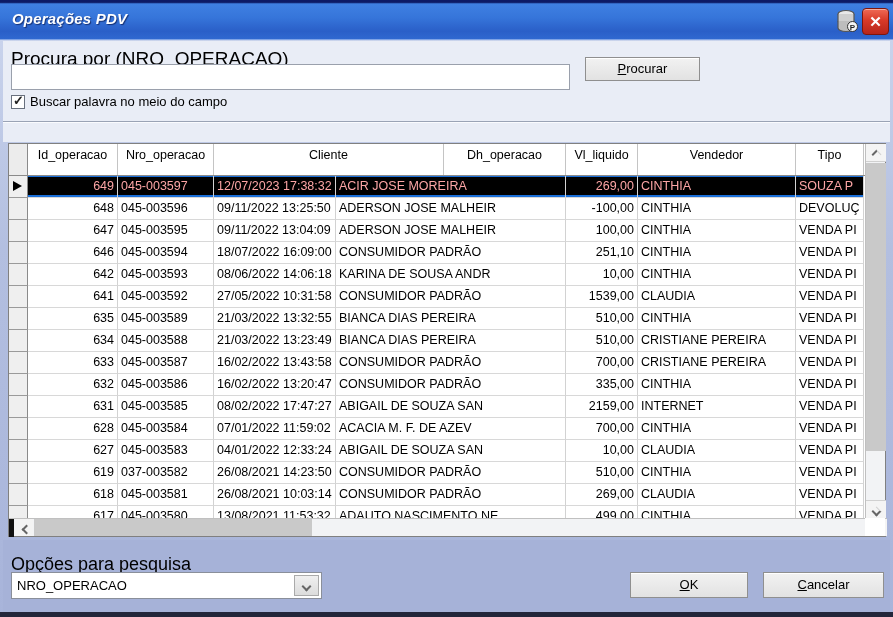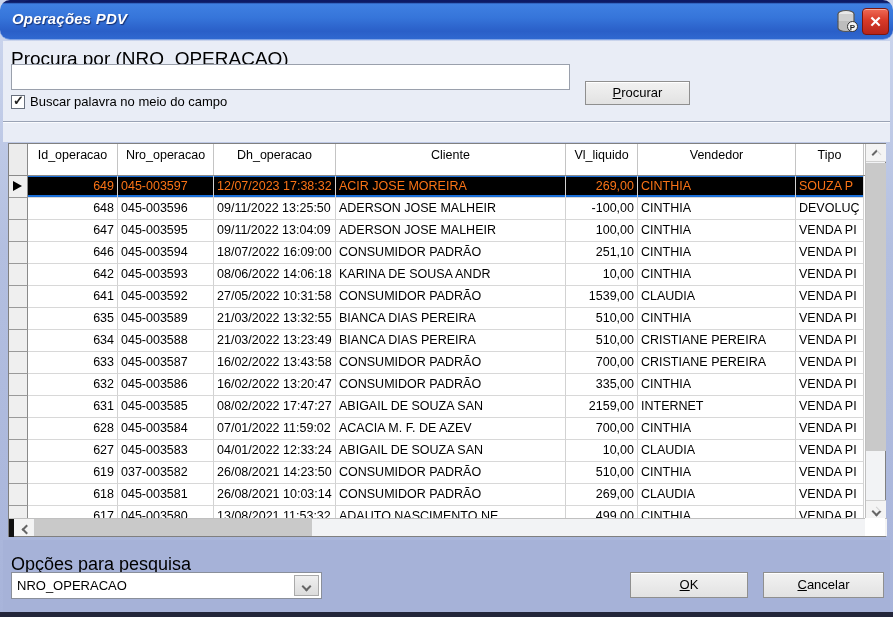--- a/index.html
+++ b/index.html
@@ -9,21 +9,20 @@
     position:relative;
     background:linear-gradient(to bottom,#cdd7ee 0%,#b3bfe0 40%,#a8b4da 100%);
     overflow:hidden;
   }
 
   
   .titlebar {
     position:absolute; left:0; top:0; width:893px; height:40px;
     background:linear-gradient(to bottom,#0d1b66 0%,#0d1b66 6%,#3f80e2 10%,#3675da 45%,#2a5fc8 80%,#2f68d0 100%);
     border-bottom:1px solid #7fa3e6;
-    border-radius:10px;
   }
   .title {
     position:absolute; left:12px; top:10px;
     color:#fff; font-size:15px; font-weight:bold; font-style:italic;
     text-shadow:1px 1px 1px rgba(0,0,40,.55); letter-spacing:.2px;
   }
   .tb-icons { position:absolute; right:4px; top:8px; display:flex; align-items:center; gap:3px; }
   .db-btn { width:25px; height:27px; display:flex; align-items:center; justify-content:center; }
   .close-btn {
     width:27px; height:27px; border:1px solid #7e150c; border-radius:4px;
@@ -44,21 +43,21 @@
     position:absolute; left:8px; top:23px; width:559px; height:26px;
     background:#fff; border:1px solid #9aa0ac; font-size:13px; padding:0 4px;
     font-family:"Liberation Sans", sans-serif;
   }
   .btn {
     background:linear-gradient(to bottom,#f2f2f2,#e2e2e2);
     border:1px solid #8f8f8f; font-size:13px; color:#000; text-align:center;
     font-family:"Liberation Sans", sans-serif;
     box-shadow:inset 0 1px 0 #ffffff;
   }
-  .procurar-btn { position:absolute; left:582px; top:40px; width:105px; height:24px; line-height:22px; }
+  .procurar-btn { position:absolute; left:582px; top:16px; width:115px; height:24px; line-height:22px; }
   .chk-row { position:absolute; left:8px; top:53px; display:flex; align-items:center; }
   .chk-box {
     width:14px; height:14px; background:#fff; border:1px solid #68707e;
     position:relative; margin-right:5px;
   }
   .chk-glyph { position:absolute; left:1px; top:-3px; font-size:13px; font-weight:bold; color:#222; }
   .chk-label { font-size:13px; color:#000; }
 
   
   .grid {
@@ -75,21 +74,21 @@
   .row { display:flex; height:22px; background:#fff; }
   .ind { width:19px; background:#efefef; border-right:1px solid #8a8a8a; border-bottom:1px solid #9a9a9a; position:relative; }
   .tri { display:none; position:absolute; left:4px; top:5px; width:0; height:0;
     border-left:9px solid #000; border-top:5px solid transparent; border-bottom:5px solid transparent; }
   .row.selected .tri { display:block; }
   .cell {
     font-size:12.5px; color:#000; line-height:21px; padding:0 3px;
     border-right:1px solid #d2d2d2; border-bottom:1px solid #d8d8d8;
     overflow:hidden; white-space:nowrap;
   }
-  .row.selected .cell { background:#000; color:#f97316;
+  .row.selected .cell { background:#000; color:#fca5a5;
     box-shadow:inset 0 2px 0 -1px #1a6fd9, inset 0 -2px 0 #1a6fd9; }
   .c0,.h0 { width:90px; } .c0 { text-align:right; }
   .c1,.h1 { width:96px; }
   .c2,.h2 { width:122px; }
   .c3,.h3 { width:230px; }
   .c4,.h4 { width:72px; } .c4 { text-align:right; }
   .c5,.h5 { width:158px; }
   .c6,.h6 { width:68px; }
 
   
@@ -161,22 +160,22 @@
     <span class="chk-label">Buscar palavra no meio do campo</span>
   </div>
   <div class="groove"></div>
 </div>
 
 <div class="grid">
   <div class="ghead">
     <div class="hind"></div>
     <div class="hcell h0">Id_operacao</div>
     <div class="hcell h1">Nro_operacao</div>
+    <div class="hcell h3">Cliente</div>
     <div class="hcell h2">Dh_operacao</div>
-    <div class="hcell h3">Cliente</div>
     <div class="hcell h4">Vl_liquido</div>
     <div class="hcell h5">Vendedor</div>
     <div class="hcell h6">Tipo</div>
   </div>
   <div class="rows-viewport">
       <div class="row selected">
     <div class="ind">
           <span class="tri"></span>
         </div>
     <div class="cell c0">649</div>

